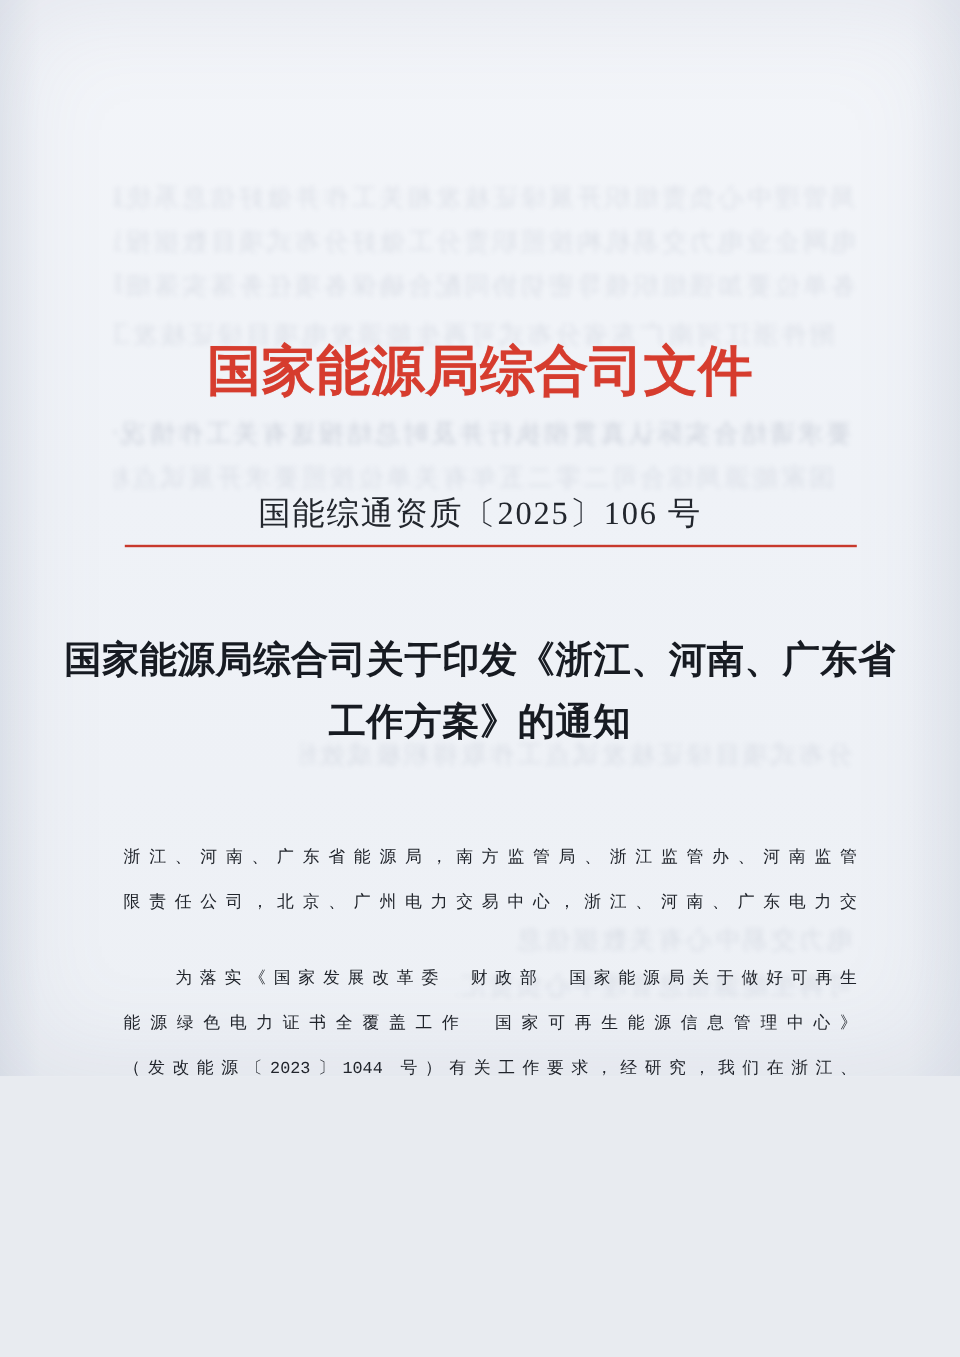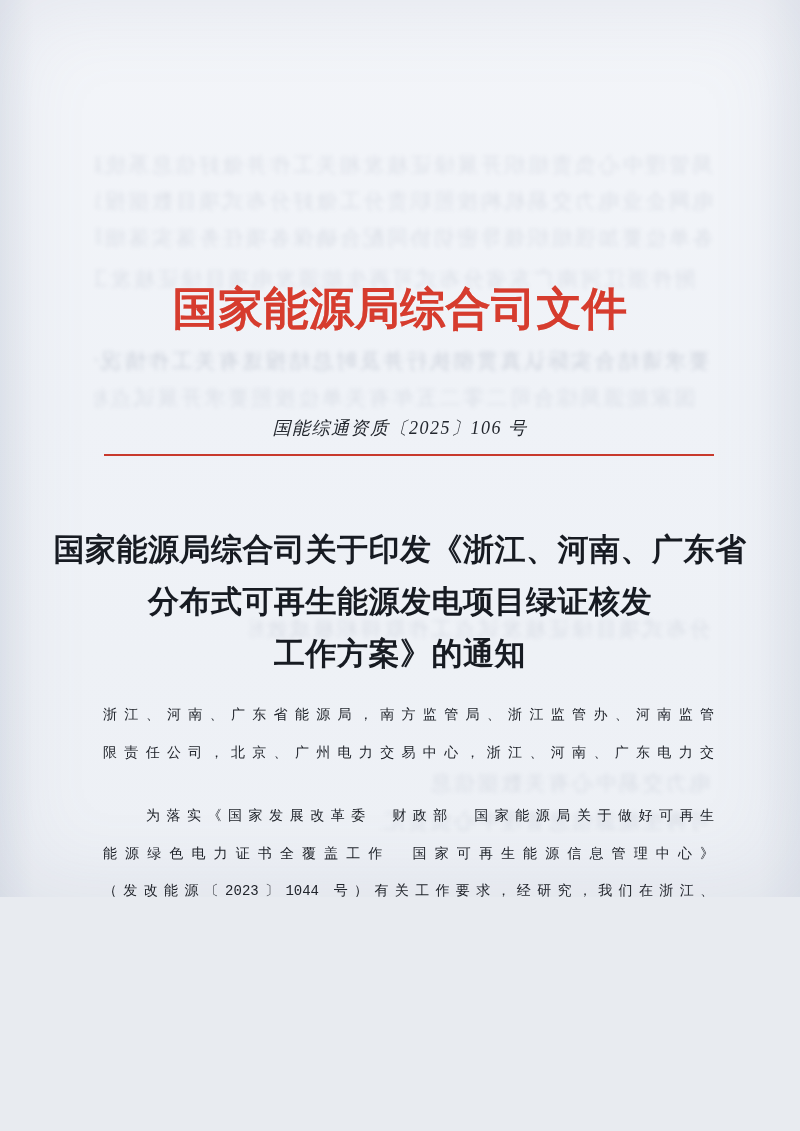--- a/index.html
+++ b/index.html
@@ -37,24 +37,23 @@
     text-align:center;
     color:#d63c2e;
     font-size:45px;font-weight:700;
     letter-spacing:0.5px;
     line-height:64px;
     text-shadow:0 0 .6px rgba(214,60,46,.55);
   }
   .doc-number{
     position:absolute;top:414px;left:0;right:0;
     text-align:center;
-    font-size:18px;color:#23272e;
+    font-size:27px;color:#23272e;
     letter-spacing:1.5px;
     line-height:28px;
-    font-style:italic;
   }
   .red-rule{
     position:absolute;top:454px;left:104px;
     width:610px;height:2px;
     background:#c8392c;
   }
   .main-title{
     position:absolute;top:524px;left:50px;right:50px;
     text-align:center;
     font-size:31px;font-weight:700;
@@ -107,21 +106,20 @@
   <div class="content">
 
     <div class="header-title">国家能源局综合司文件</div>
 
     <div class="doc-number">国能综通资质〔2025〕106 号</div>
 
     <div class="red-rule"></div>
 
     <div class="main-title">
       <div>国家能源局综合司关于印发《浙江、河南、广东省</div>
-      <div>分布式可再生能源发电项目绿证核发</div>
       <div>工作方案》的通知</div>
     </div>
 
     <div class="body-block">
 
       <div class="para">
         <div class="body-line full">浙江、河南、广东省能源局，南方监管局、浙江监管办、河南监管</div>
         <div class="body-line full">限责任公司，北京、广州电力交易中心，浙江、河南、广东电力交</div>
       </div>
 

